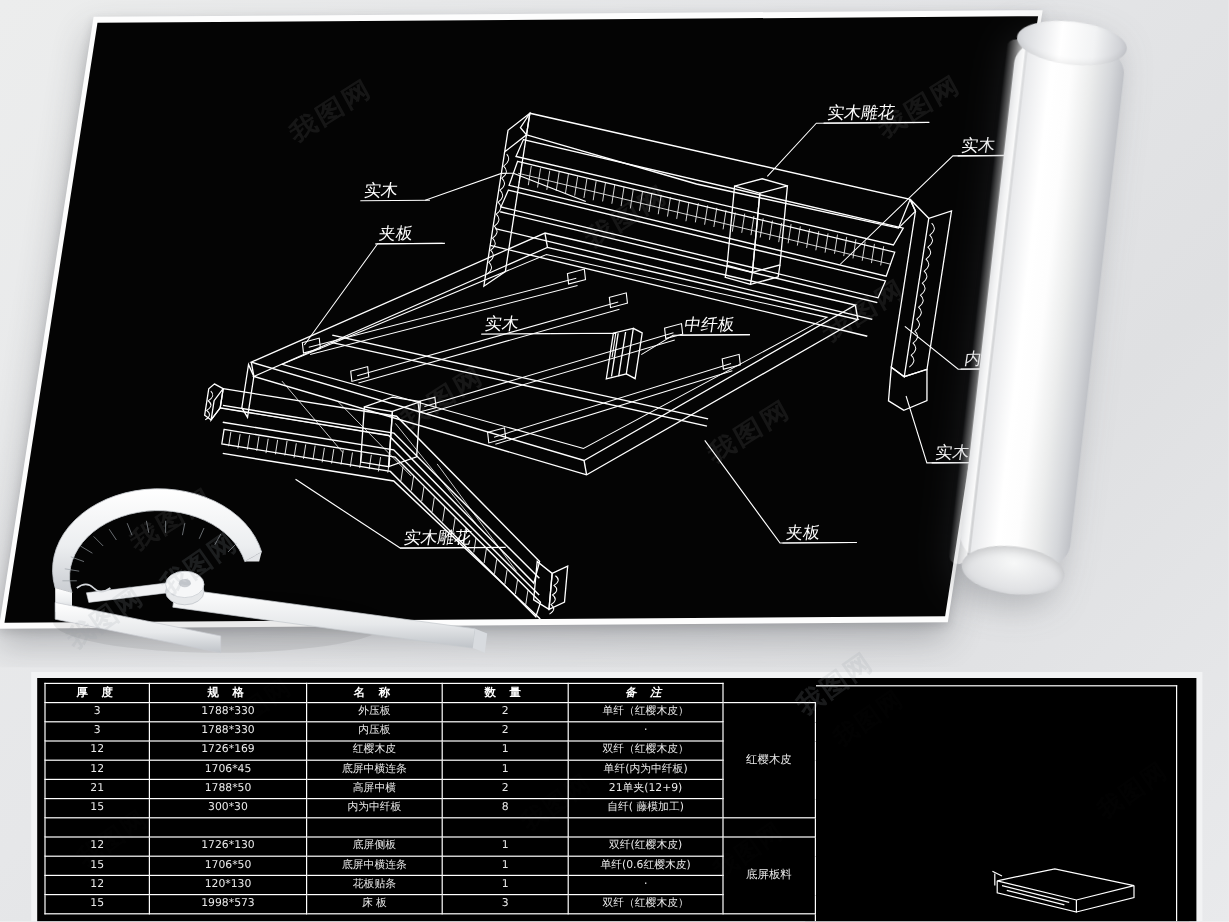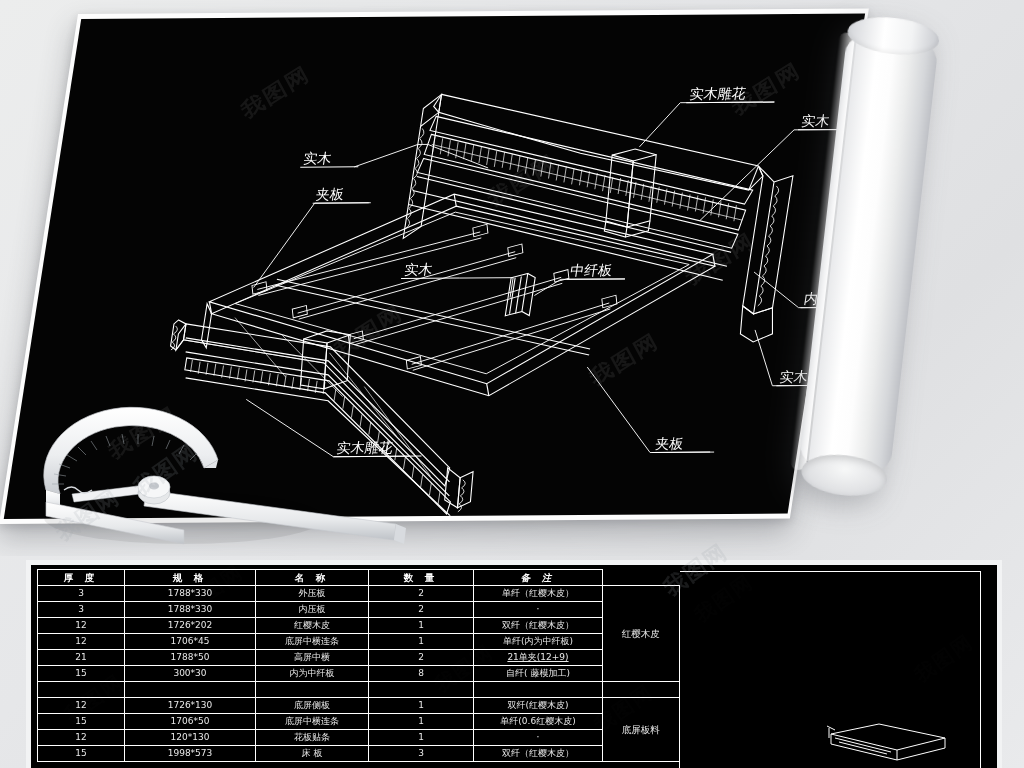--- a/index.html
+++ b/index.html
@@ -89,21 +89,21 @@
   }
   table.bom th{font-weight:700;letter-spacing:4px;font-size:9.5px;color:#fff;}
   .c-th{width:82px;}
   .c-spec{width:126px;margin-left:12px;}
   .c-name{width:108px;}
   .c-qty{width:100px;}
   .c-note{width:124px;font-style:italic;}
   .c-grp{width:72px;}
   .blankrow td{height:11px;}
   .grp-cell{vertical-align:middle;font-size:9.5px;color:#fff;}
-  .note-u{text-decoration:underline;}
+  .note-u{}
   .right-black{
     position:absolute;left:640px;top:0px;width:320px;height:203px;background:#000;
   }
   .right-inner{position:absolute;left:8px;top:6px;right:10px;bottom:0;border:1px solid #fff;border-bottom:none;}
   .mini-cad{position:absolute;right:26px;bottom:0;width:140px;height:46px;}
   .tbl-wm{position:absolute;color:#fff;opacity:.09;font-size:20px;font-weight:700;
     transform:rotate(-35deg);white-space:nowrap;letter-spacing:2px;}
 </style>
 </head>
 <body>
@@ -456,21 +456,21 @@
         </tr>
         <tr>
           <td>3</td>
           <td>1788*330</td>
           <td>内压板</td>
           <td>2</td>
           <td>·</td>
         </tr>
         <tr>
           <td>12</td>
-          <td>1726*202</td>
+          <td>1726*169</td>
           <td>红樱木皮</td>
           <td>1</td>
           <td>双纤（红樱木皮）</td>
         </tr>
         <tr>
           <td>12</td>
           <td>1706*45</td>
           <td>底屏中横连条</td>
           <td>1</td>
           <td>单纤(内为中纤板)</td>

